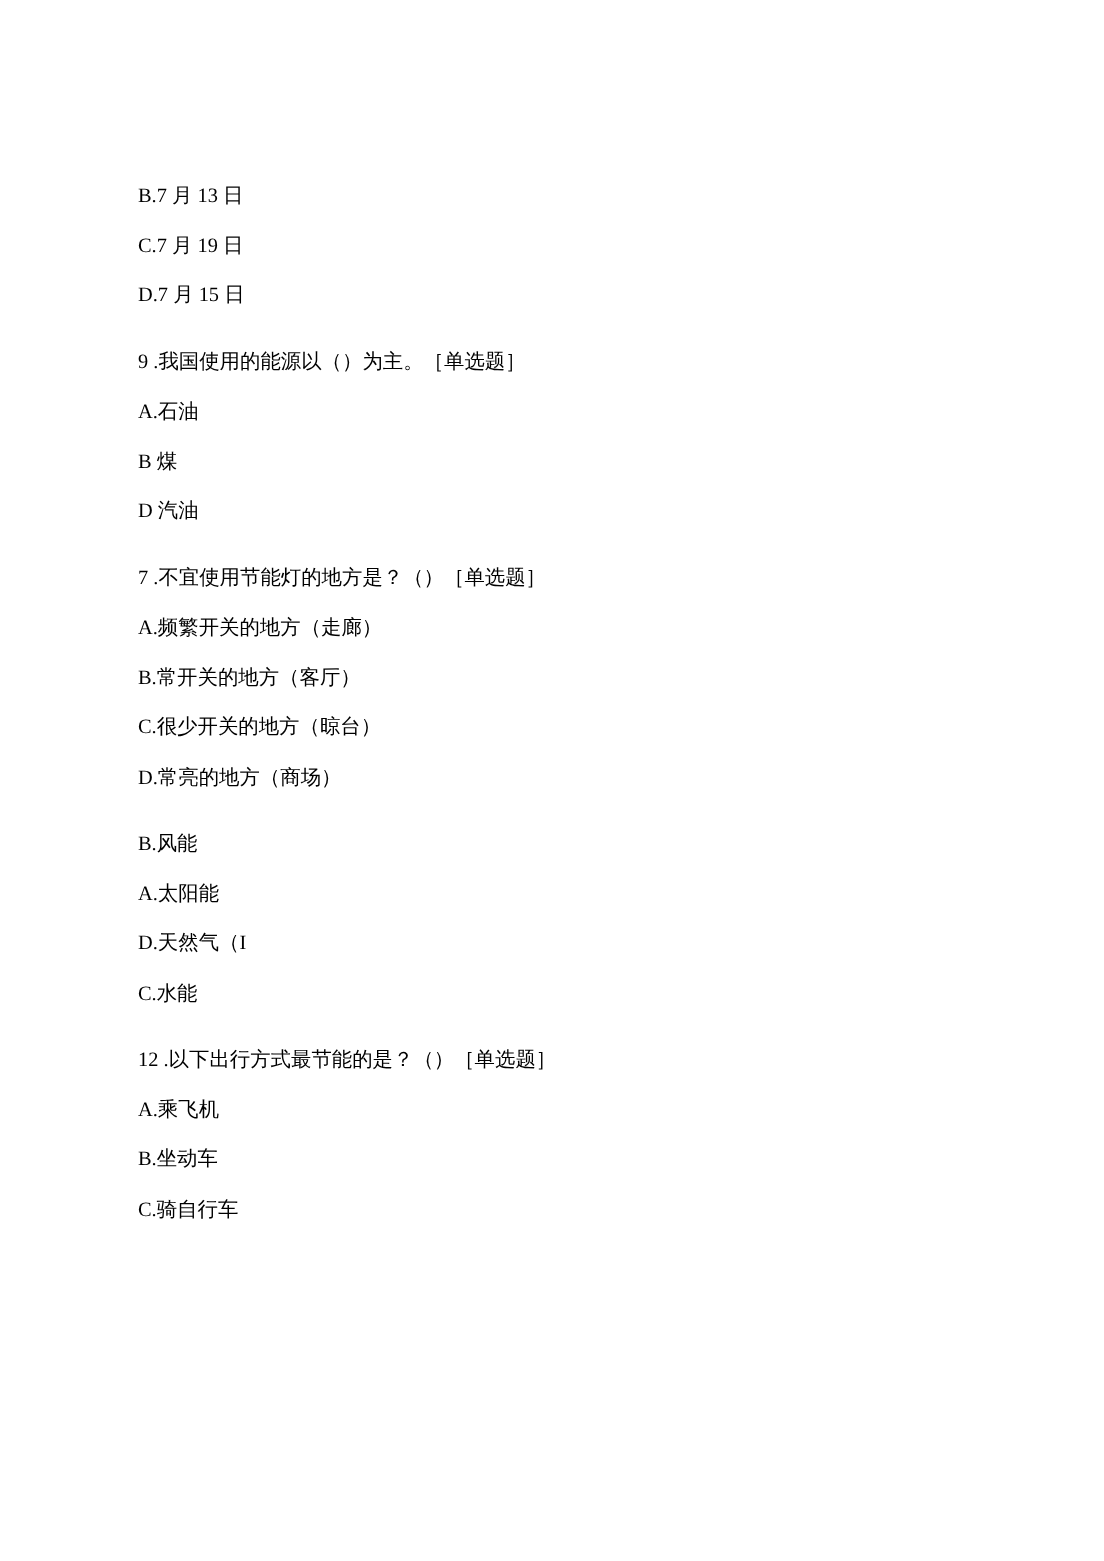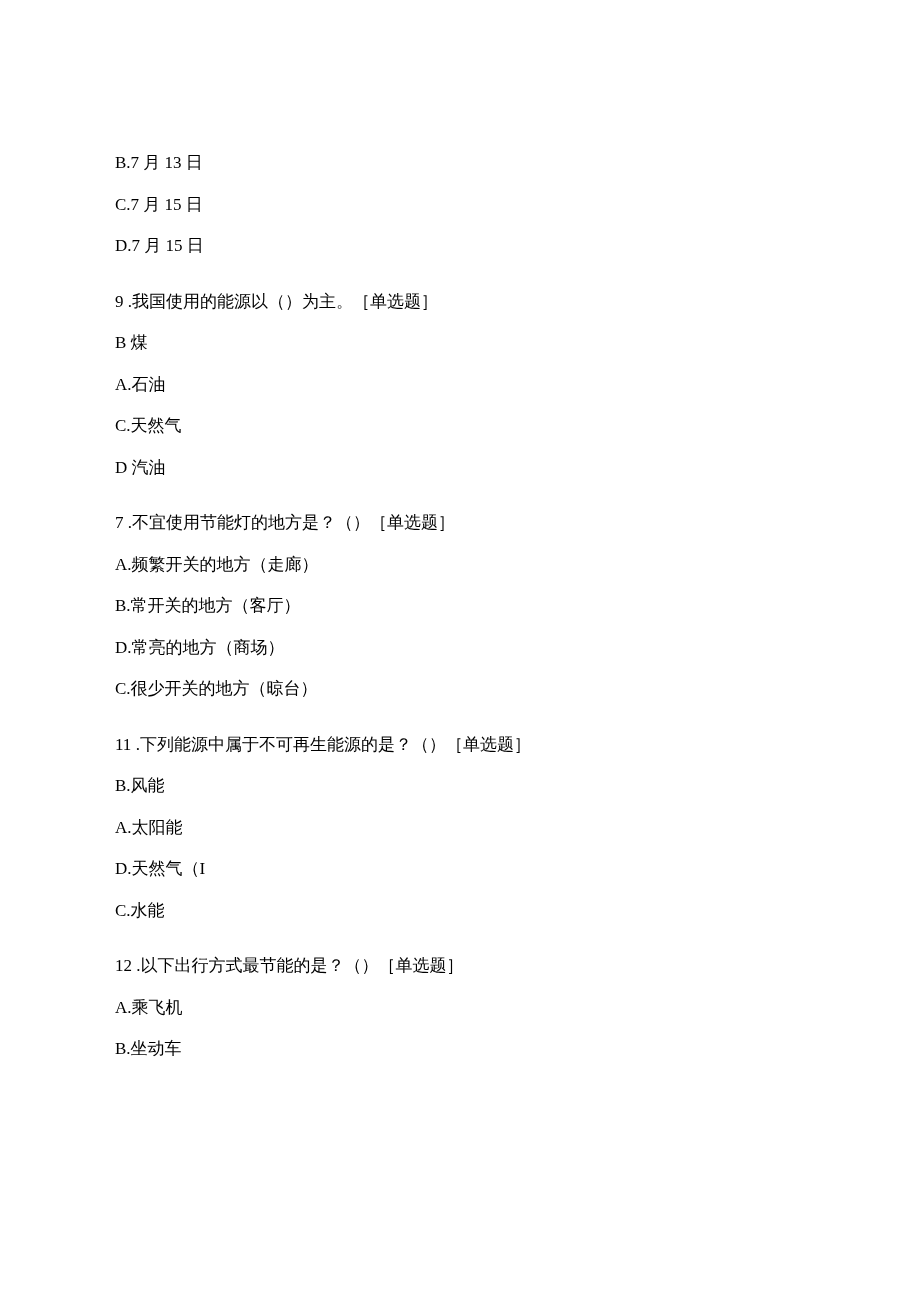--- a/index.html
+++ b/index.html
@@ -24,53 +24,50 @@
     }
     .option {
       margin-bottom: 16px;
     }
   </style>
 </head>
 <body>
 
 <div class="question-block">
   <div class="option">B.7 月 13 日</div>
-  <div class="option">C.7 月 15 日</div>
+  <div class="option">C.7 月 19 日</div>
   <div class="option">D.7 月 15 日</div>
 </div>
 
 <div class="question-block">
   <div class="question-text">
     <span>9</span><span> .我国使用的能源以（）为主。［单选题］</span>
   </div>
+  <div class="option">A.石油</div>
   <div class="option">B 煤</div>
-  <div class="option">A.石油</div>
-  <div class="option">C.天然气</div>
   <div class="option">D 汽油</div>
 </div>
 
 <div class="question-block">
   <div class="question-text">
     <span>7</span><span> .不宜使用节能灯的地方是？（）［单选题］</span>
   </div>
   <div class="option">A.频繁开关的地方（走廊）</div>
   <div class="option">B.常开关的地方（客厅）</div>
+  <div class="option">C.很少开关的地方（晾台）</div>
   <div class="option">D.常亮的地方（商场）</div>
-  <div class="option">C.很少开关的地方（晾台）</div>
 </div>
 
 <div class="question-block">
-  <div class="question-text">
-    <span>11</span><span> .下列能源中属于不可再生能源的是？（）［单选题］</span>
-  </div>
   <div class="option">B.风能</div>
   <div class="option">A.太阳能</div>
   <div class="option">D.天然气（I</div>
   <div class="option">C.水能</div>
 </div>
 
 <div class="question-block">
   <div class="question-text">
     <span>12</span><span> .以下出行方式最节能的是？（）［单选题］</span>
   </div>
   <div class="option">A.乘飞机</div>
   <div class="option">B.坐动车</div>
+  <div class="option">C.骑自行车</div>
 </div>
 
 </body></html>

